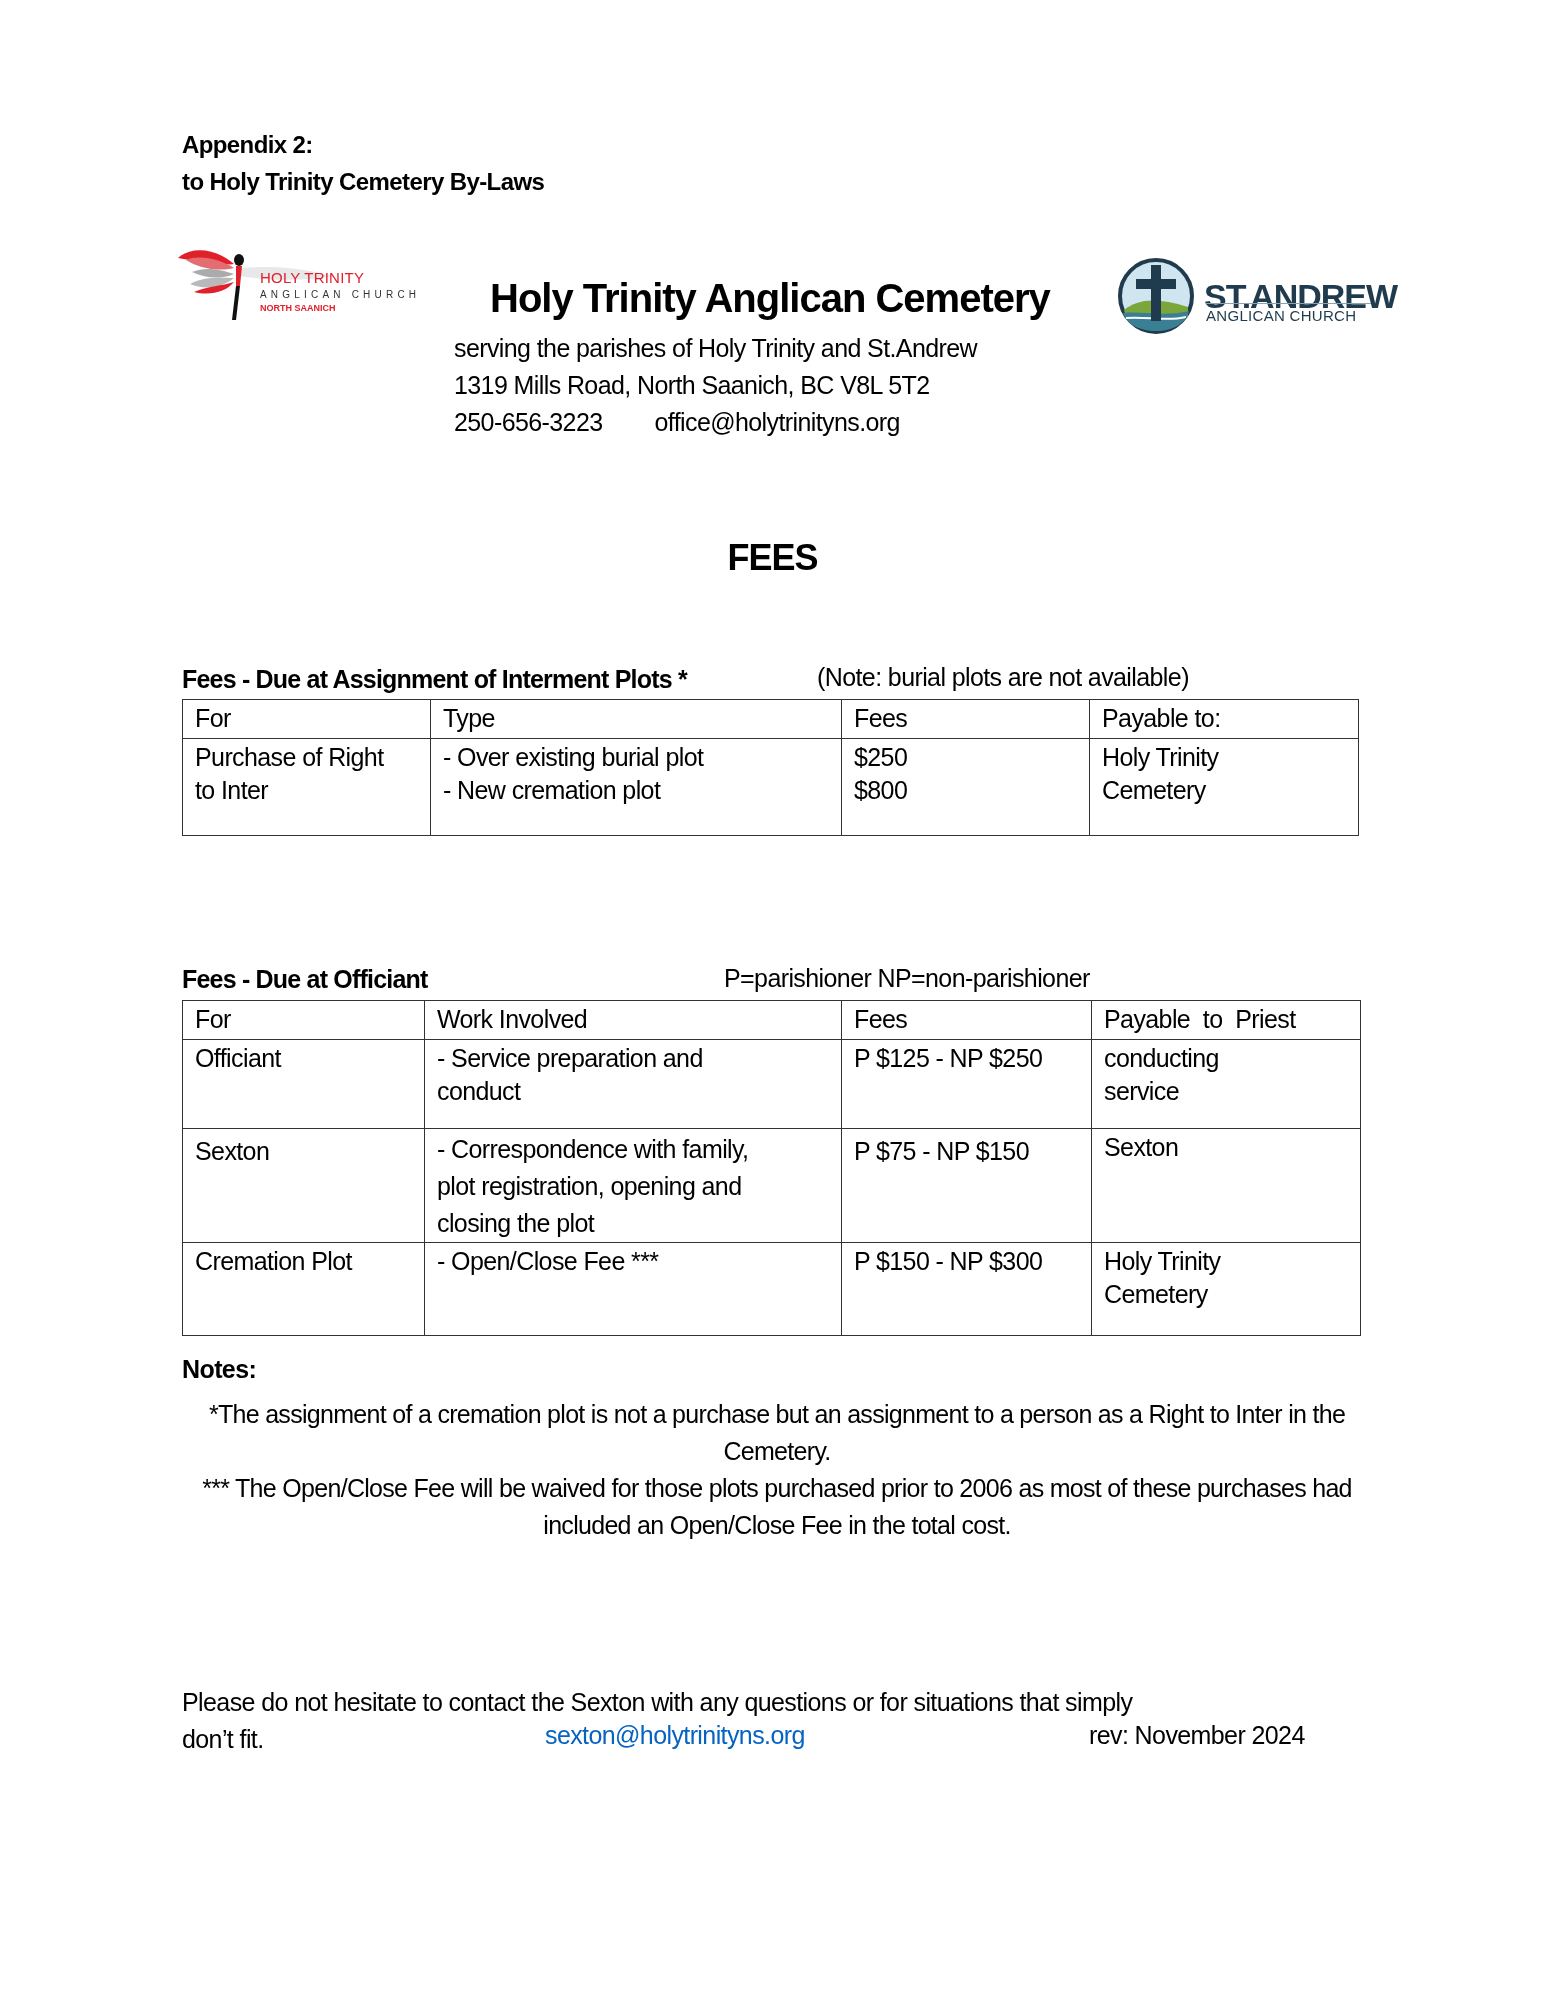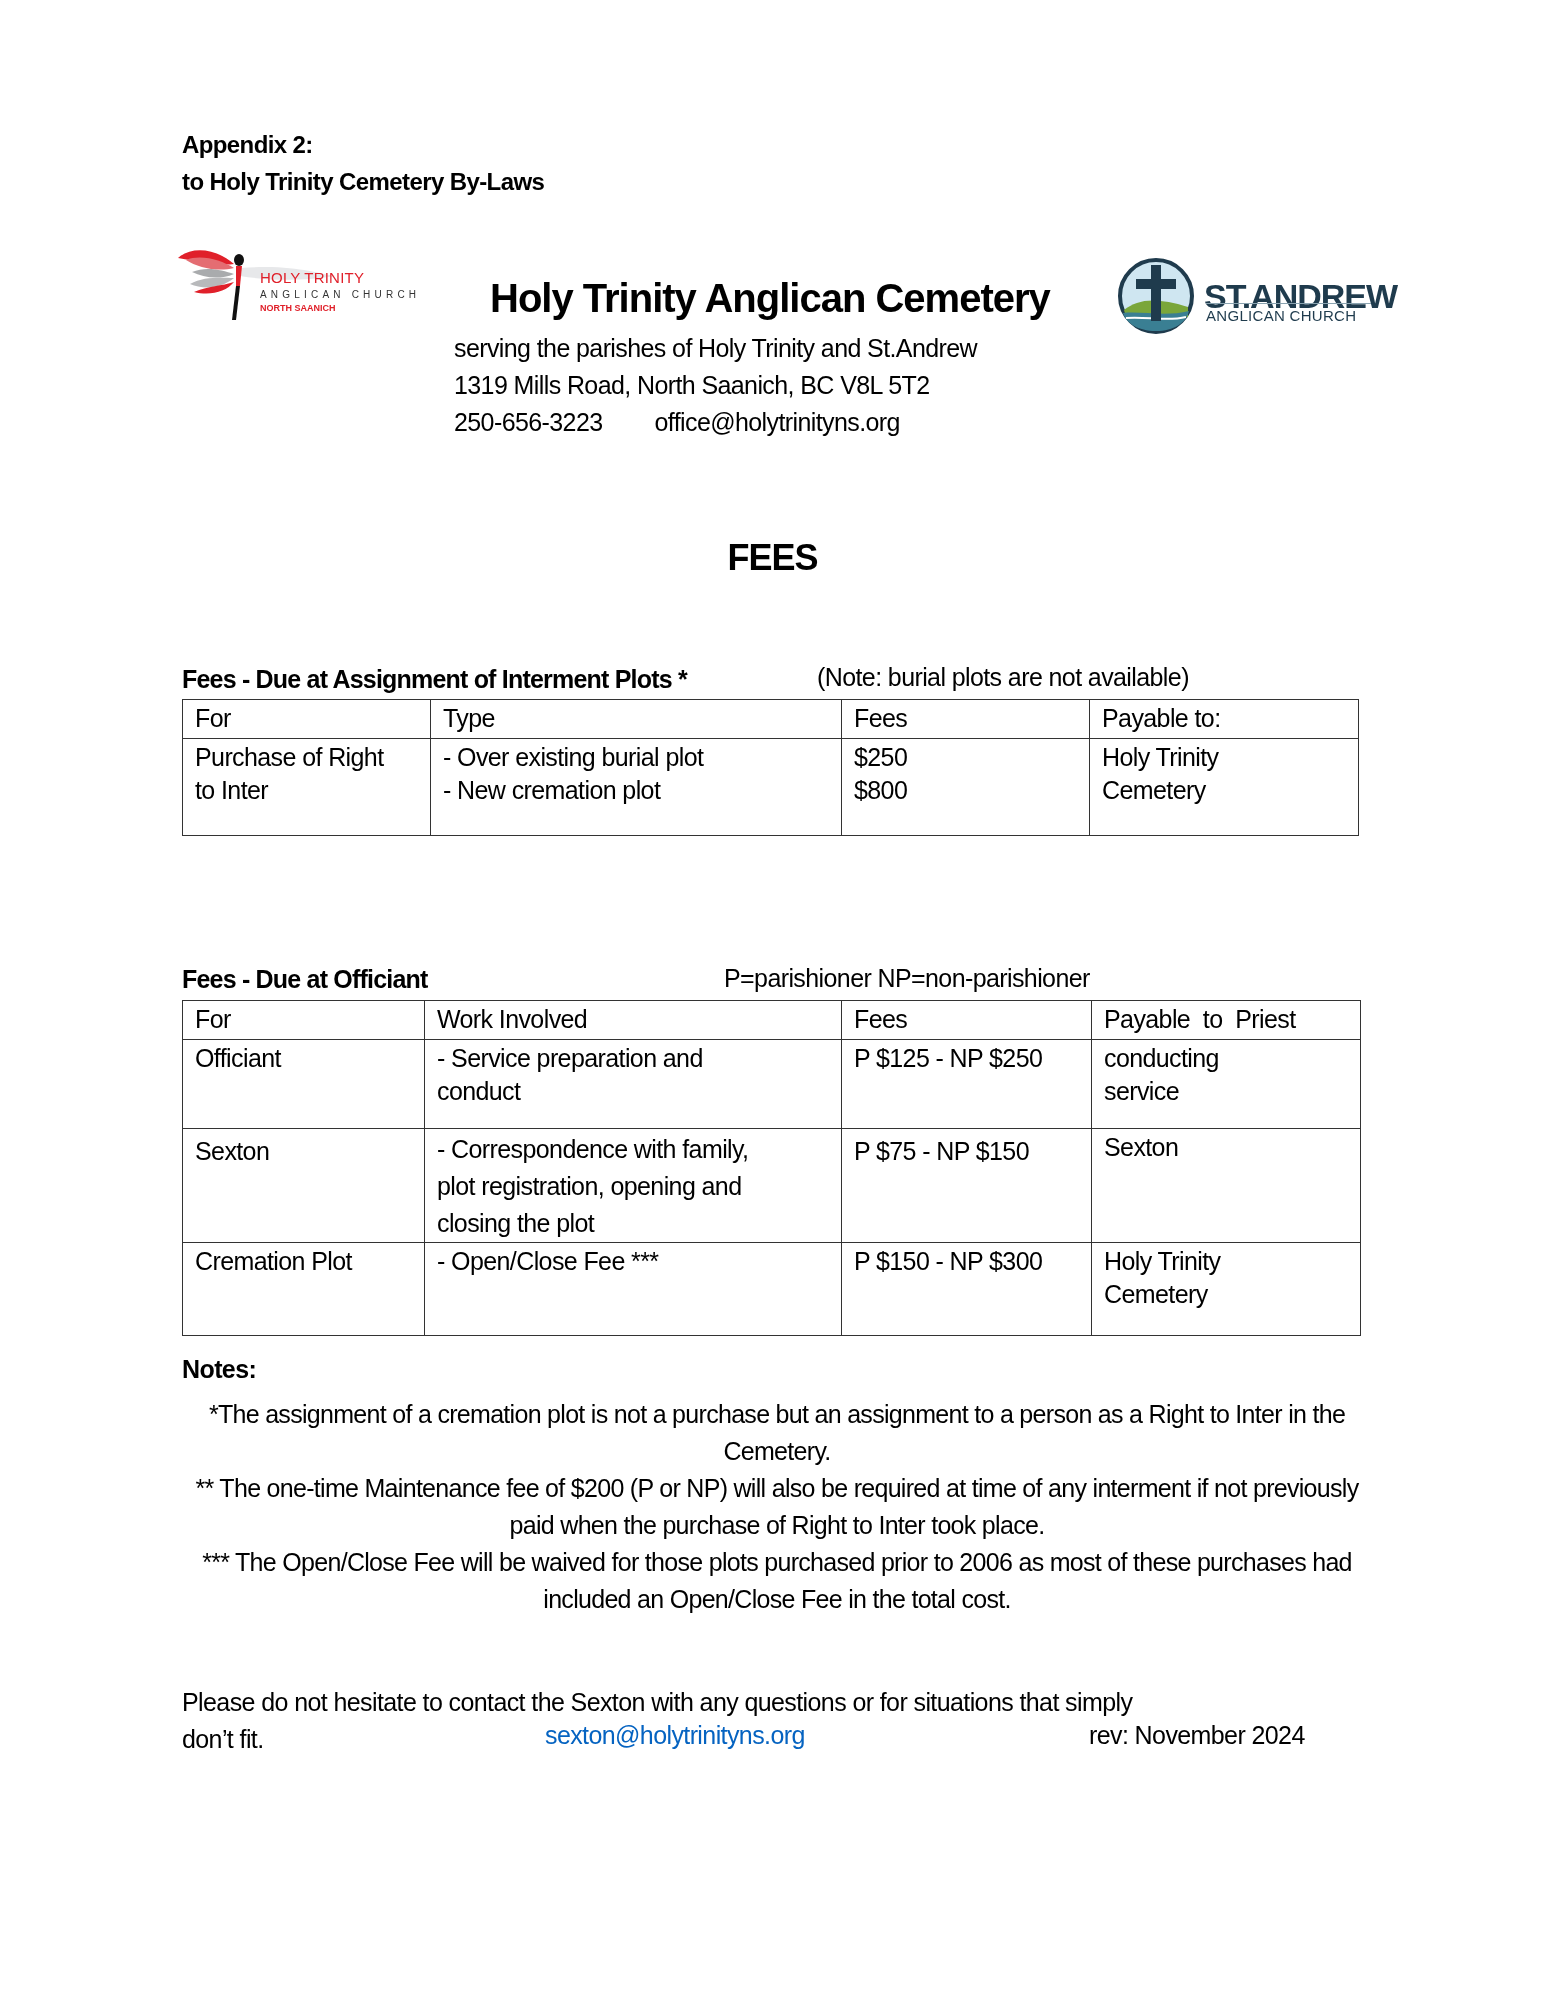--- a/index.html
+++ b/index.html
@@ -190,21 +190,20 @@
           <div>Holy Trinity</div>
           <div>Cemetery</div>
         </td>
   </tr>
 </tbody>
   </table>
 
 <div id="notes-head" class="abs">Notes:</div>
 <div id="notes" class="abs">
   <p>*The assignment of a cremation plot is not a purchase but an assignment to a person as a Right to Inter in the Cemetery.</p>
-  <p>** The one-time Maintenance fee of $200 (P or NP) will also be required at time of any interment if not previously paid when the purchase of Right to Inter took place.</p>
   <p>*** The Open/Close Fee will be waived for those plots purchased prior to 2006 as most of these purchases had included an Open/Close Fee in the total cost.</p>
 </div>
 
 <div id="contact" class="abs">
   <div>Please do not hesitate to contact the Sexton with any questions or for situations that simply</div>
   <div>don’t fit.</div>
 </div>
 <a id="sexton-link" class="abs">sexton@holytrinityns.org</a>
 <div id="rev" class="abs">rev: November 2024</div>
 

